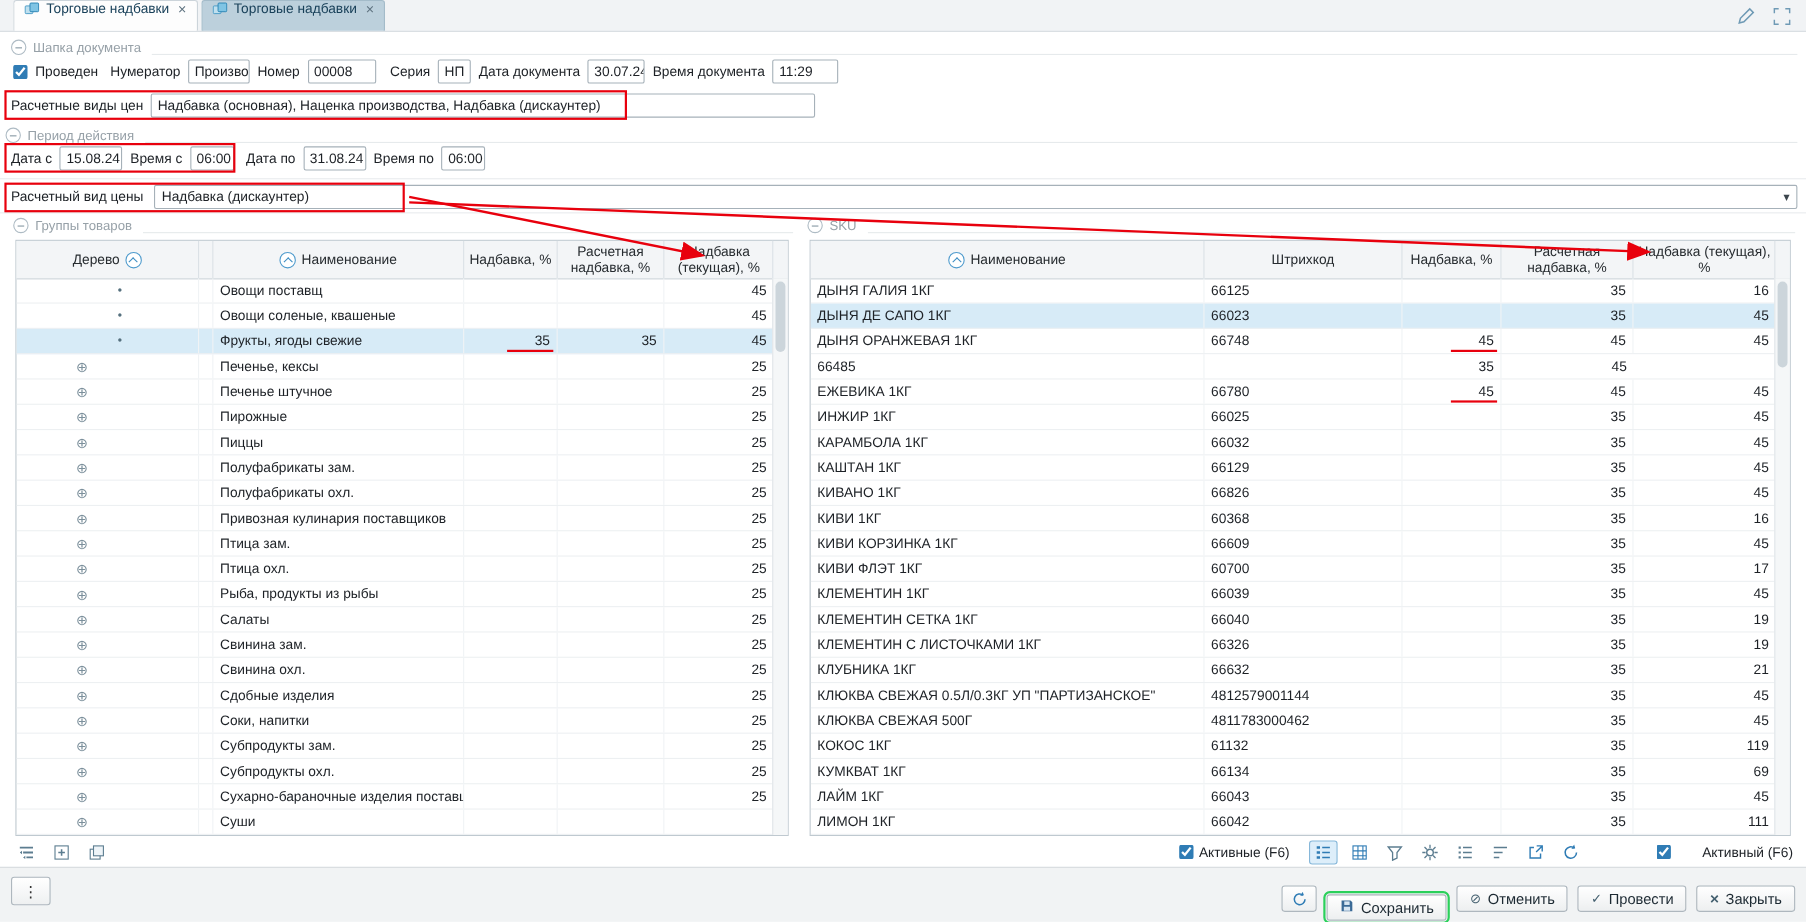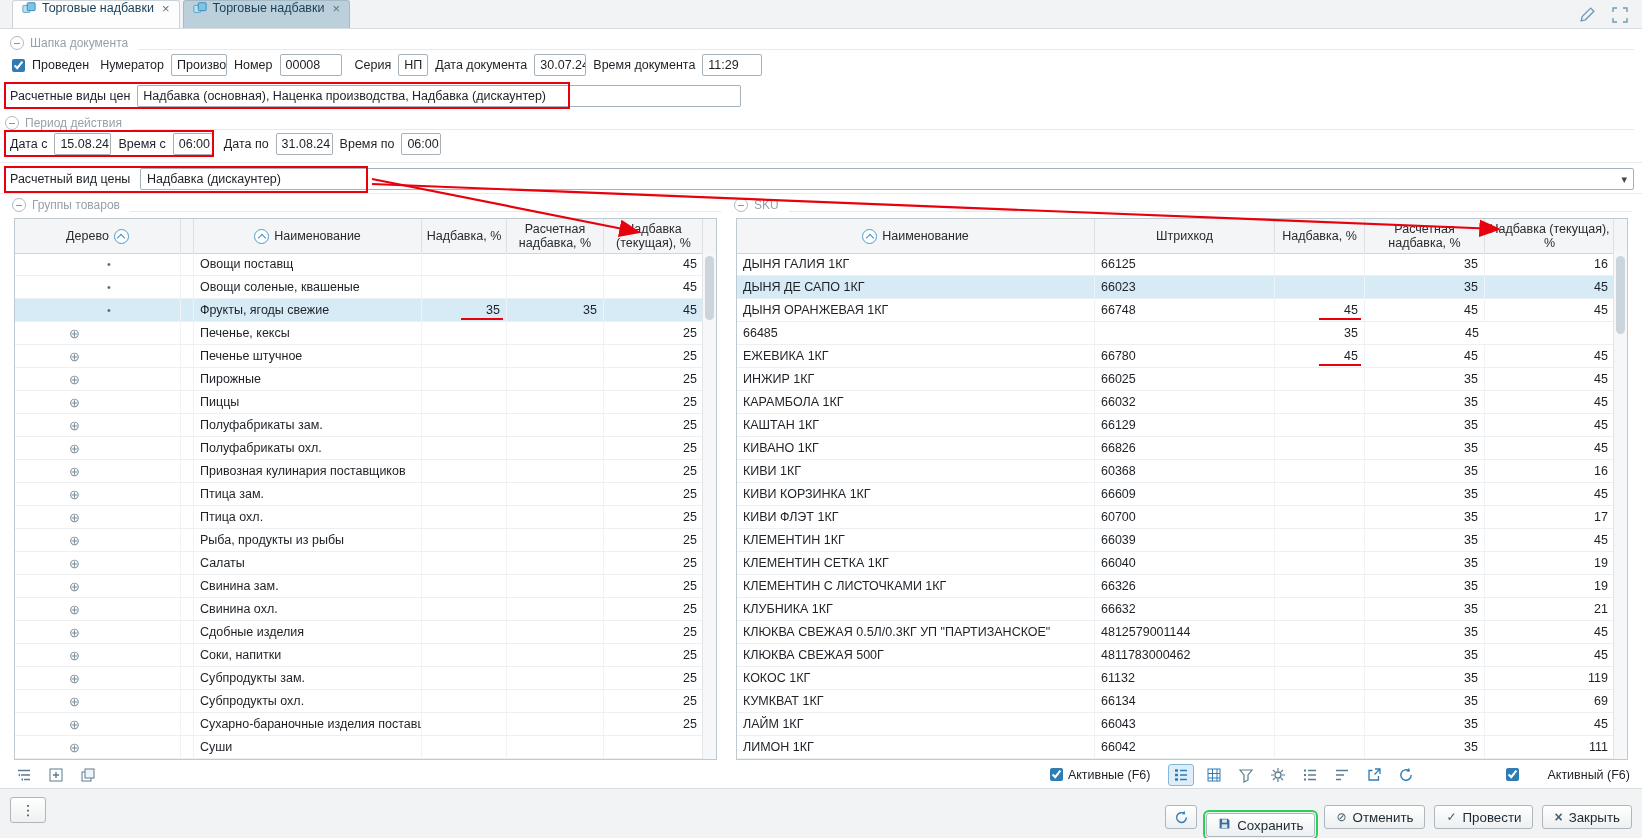--- a/index.html
+++ b/index.html
@@ -665,21 +665,21 @@
         <path d="M6.5 3.5H3v9.5h9.5V9" fill="none" stroke="#2f7cb5" stroke-width="1.3"></path>
         <path d="M9 2h5v5M14 2L8.5 7.5" fill="none" stroke="#2f7cb5" stroke-width="1.3"></path>
       </svg>
     </span>
   <span class="ficon">
       <svg width="16" height="16" viewBox="0 0 16 16">
         <path d="M13.2 8a5.2 5.2 0 1 1-1.8-3.9" fill="none" stroke="#2f7cb5" stroke-width="1.4"></path>
         <path d="M11 .8l1 3.4-3.4.6z" fill="#2f7cb5"></path>
       </svg>
     </span>
-  <label class="cbl" style="margin-left:80px;gap:28px;">
+  <label class="cbl" style="margin-left:58px;gap:28px;">
     <input type="checkbox" checked="" style="">
     <span>Активный (F6)</span>
   </label>
 </div>
 
 <div class="actionbar">
   <div class="menu-btn">⋮</div>
   <div class="ab-right">
     <span class="iconbtn">
         <svg width="15" height="15" viewBox="0 0 16 16">

